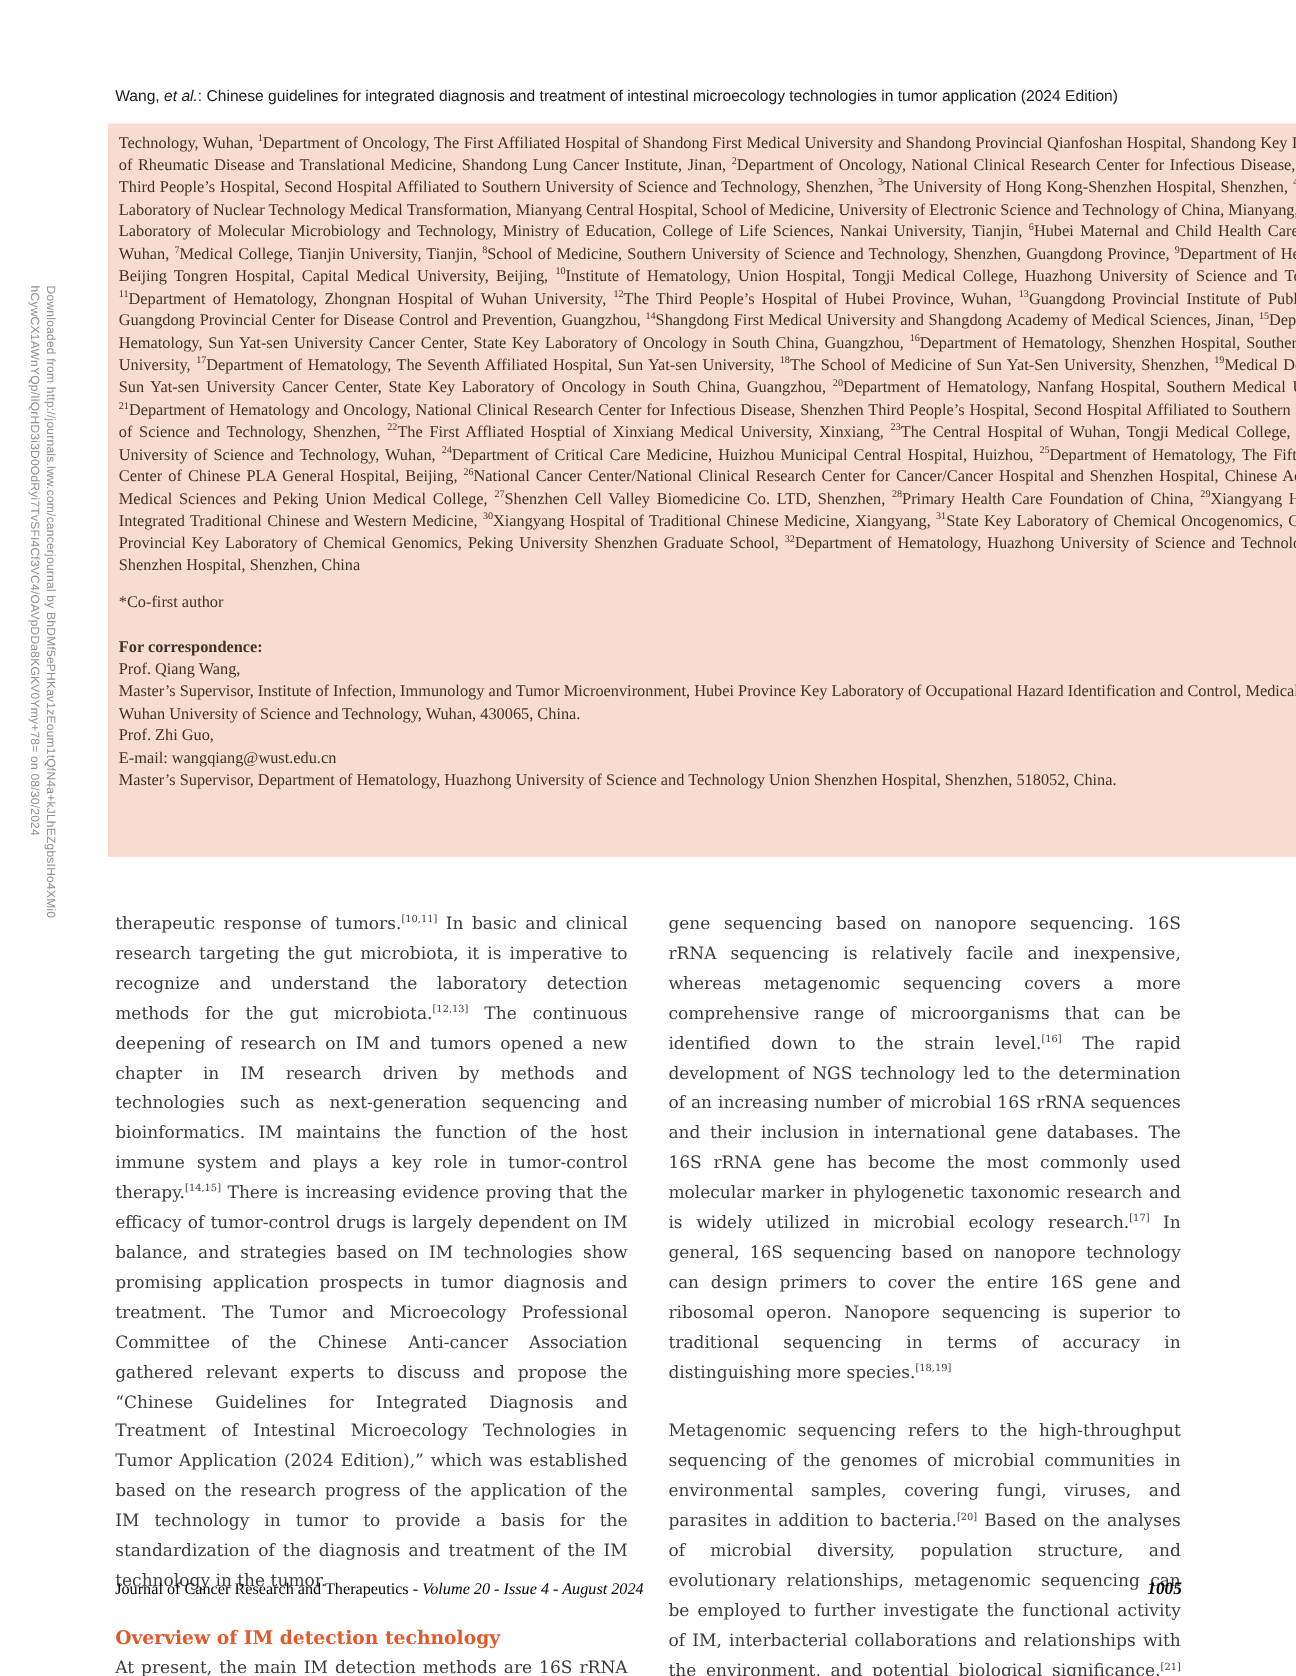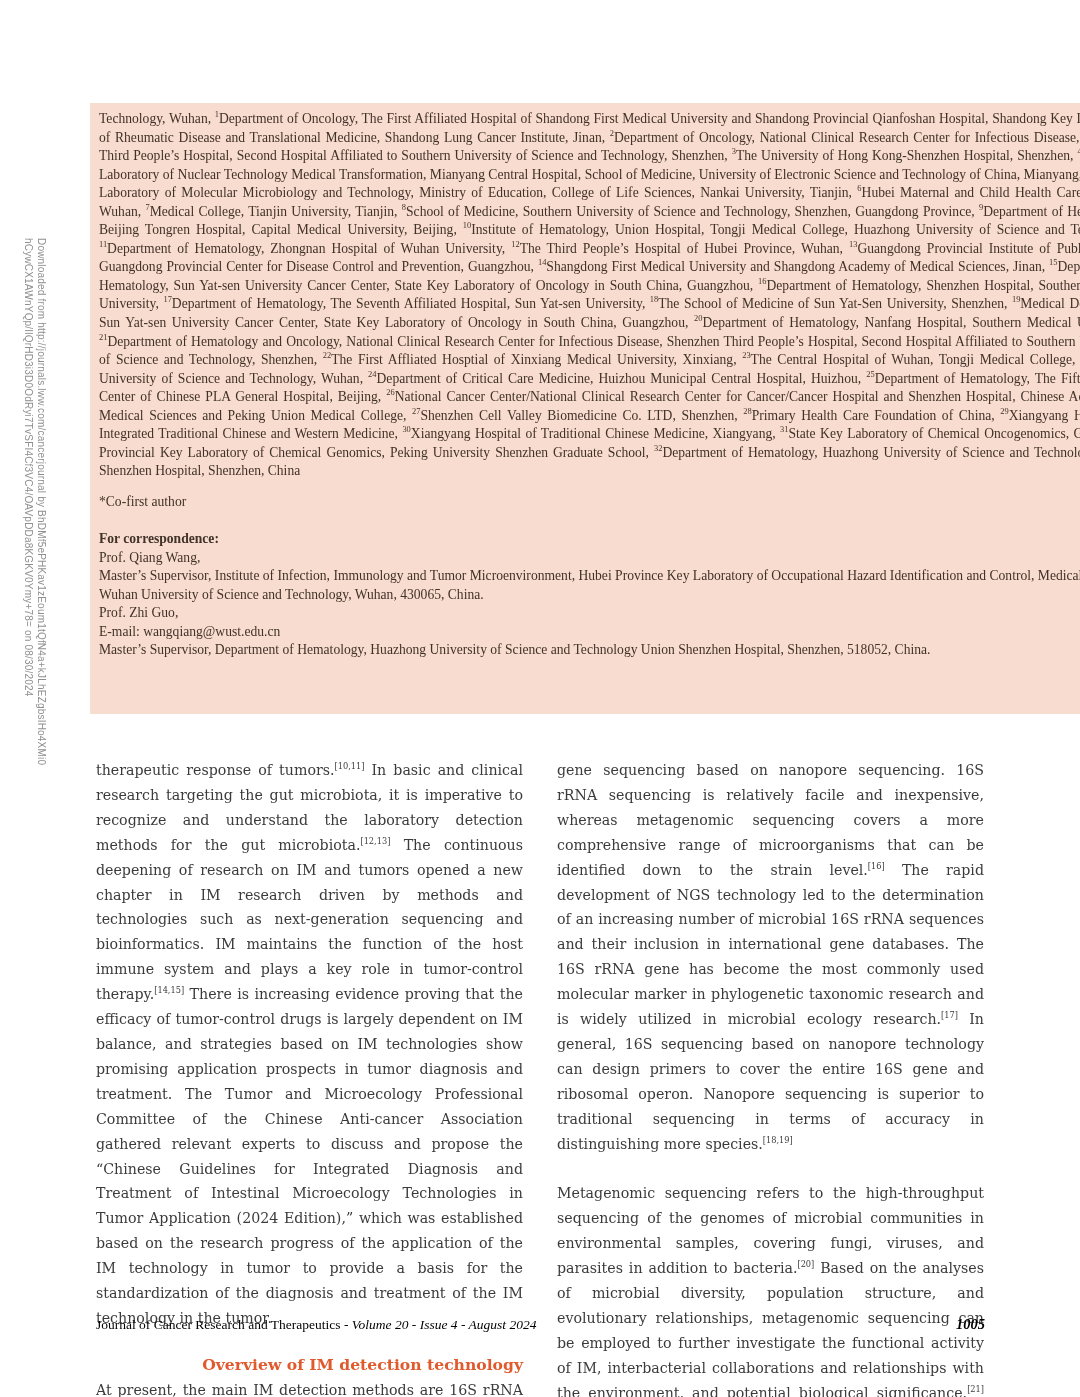--- a/index.html
+++ b/index.html
@@ -72,21 +72,21 @@
   }
   .col { width: 427px; text-align: justify; }
   .col p { margin: 0; }
   .col p + p { margin-top: 24.9px; }
   .col sup { font-size: 0.58em; line-height: 0; vertical-align: super; }
   .section-heading {
     margin-top: 22px;
     font-weight: bold;
     font-size: 15.6px;
     color: #e05a2d;
-    text-align: right;
+    text-align: left;
   }
   .after-heading { margin-top: 2px; }
   
   .footer {
     position: absolute;
     left: 96px;
     top: 1316px;
     width: 889px;
     display: flex;
     justify-content: space-between;
@@ -101,20 +101,21 @@
 </head>
 <body>
 
 <div class="page">
 
   <div class="watermark">
     <span class="wm-line">Downloaded from http://journals.lww.com/cancerjournal by BhDMf5ePHKav1zEoum1tQfN4a+kJLhEZgbsIHo4XMi0</span>
     <span class="wm-line">hCywCX1AWnYQp/IlQrHD3i3D0OdRyi7TvSFI4Cf3VC4/OAVpDDa8KGKV0Ymy+78= on 08/30/2024</span>
   </div>
 
+  <div class="running-head">Wang, <span style="font-style: italic;">et al.</span>: Chinese guidelines for integrated diagnosis and treatment of intestinal microecology technologies in tumor application (2024 Edition)</div>
 
   <div class="affil-block">
     <div class="affiliations">Technology, Wuhan, <sup>1</sup>Department of Oncology, The First Affiliated Hospital of Shandong First Medical University and Shandong Provincial Qianfoshan Hospital, Shandong Key Laboratory of Rheumatic Disease and Translational Medicine, Shandong Lung Cancer Institute, Jinan, <sup>2</sup>Department of Oncology, National Clinical Research Center for Infectious Disease, Shenzhen Third People’s Hospital, Second Hospital Affiliated to Southern University of Science and Technology, Shenzhen, <sup>3</sup>The University of Hong Kong-Shenzhen Hospital, Shenzhen, <sup>4</sup>NHC Key Laboratory of Nuclear Technology Medical Transformation, Mianyang Central Hospital, School of Medicine, University of Electronic Science and Technology of China, Mianyang, <sup>5</sup>The Key Laboratory of Molecular Microbiology and Technology, Ministry of Education, College of Life Sciences, Nankai University, Tianjin, <sup>6</sup>Hubei Maternal and Child Health Care Hospital, Wuhan, <sup>7</sup>Medical College, Tianjin University, Tianjin, <sup>8</sup>School of Medicine, Southern University of Science and Technology, Shenzhen, Guangdong Province, <sup>9</sup>Department of Hematology, Beijing Tongren Hospital, Capital Medical University, Beijing, <sup>10</sup>Institute of Hematology, Union Hospital, Tongji Medical College, Huazhong University of Science and Technology, <sup>11</sup>Department of Hematology, Zhongnan Hospital of Wuhan University, <sup>12</sup>The Third People’s Hospital of Hubei Province, Wuhan, <sup>13</sup>Guangdong Provincial Institute of Public Health, Guangdong Provincial Center for Disease Control and Prevention, Guangzhou, <sup>14</sup>Shangdong First Medical University and Shangdong Academy of Medical Sciences, Jinan, <sup>15</sup>Department of Hematology, Sun Yat-sen University Cancer Center, State Key Laboratory of Oncology in South China, Guangzhou, <sup>16</sup>Department of Hematology, Shenzhen Hospital, Southern Medical University, <sup>17</sup>Department of Hematology, The Seventh Affiliated Hospital, Sun Yat-sen University, <sup>18</sup>The School of Medicine of Sun Yat-Sen University, Shenzhen, <sup>19</sup>Medical Department, Sun Yat-sen University Cancer Center, State Key Laboratory of Oncology in South China, Guangzhou, <sup>20</sup>Department of Hematology, Nanfang Hospital, Southern Medical University, <sup>21</sup>Department of Hematology and Oncology, National Clinical Research Center for Infectious Disease, Shenzhen Third People’s Hospital, Second Hospital Affiliated to Southern University of Science and Technology, Shenzhen, <sup>22</sup>The First Affliated Hosptial of Xinxiang Medical University, Xinxiang, <sup>23</sup>The Central Hospital of Wuhan, Tongji Medical College, Huazhong University of Science and Technology, Wuhan, <sup>24</sup>Department of Critical Care Medicine, Huizhou Municipal Central Hospital, Huizhou, <sup>25</sup>Department of Hematology, The Fifth Medical Center of Chinese PLA General Hospital, Beijing, <sup>26</sup>National Cancer Center/National Clinical Research Center for Cancer/Cancer Hospital and Shenzhen Hospital, Chinese Academy of Medical Sciences and Peking Union Medical College, <sup>27</sup>Shenzhen Cell Valley Biomedicine Co. LTD, Shenzhen, <sup>28</sup>Primary Health Care Foundation of China, <sup>29</sup>Xiangyang Hospital of Integrated Traditional Chinese and Western Medicine, <sup>30</sup>Xiangyang Hospital of Traditional Chinese Medicine, Xiangyang, <sup>31</sup>State Key Laboratory of Chemical Oncogenomics, Guangdong Provincial Key Laboratory of Chemical Genomics, Peking University Shenzhen Graduate School, <sup>32</sup>Department of Hematology, Huazhong University of Science and Technology Union Shenzhen Hospital, Shenzhen, China</div>
     <div class="co-first">*Co-first author</div>
     <div class="corr-label">For correspondence:</div>
     <div>Prof. Qiang Wang,</div>
     <div>Master’s Supervisor, Institute of Infection, Immunology and Tumor Microenvironment, Hubei Province Key Laboratory of Occupational Hazard Identification and Control, Medical College, Wuhan University of Science and Technology, Wuhan, 430065, China.</div>
     <div>Prof. Zhi Guo,</div>
     <div>E-mail: wangqiang@wust.edu.cn</div>
     <div>Master’s Supervisor, Department of Hematology, Huazhong University of Science and Technology Union Shenzhen Hospital, Shenzhen, 518052, China.</div>

